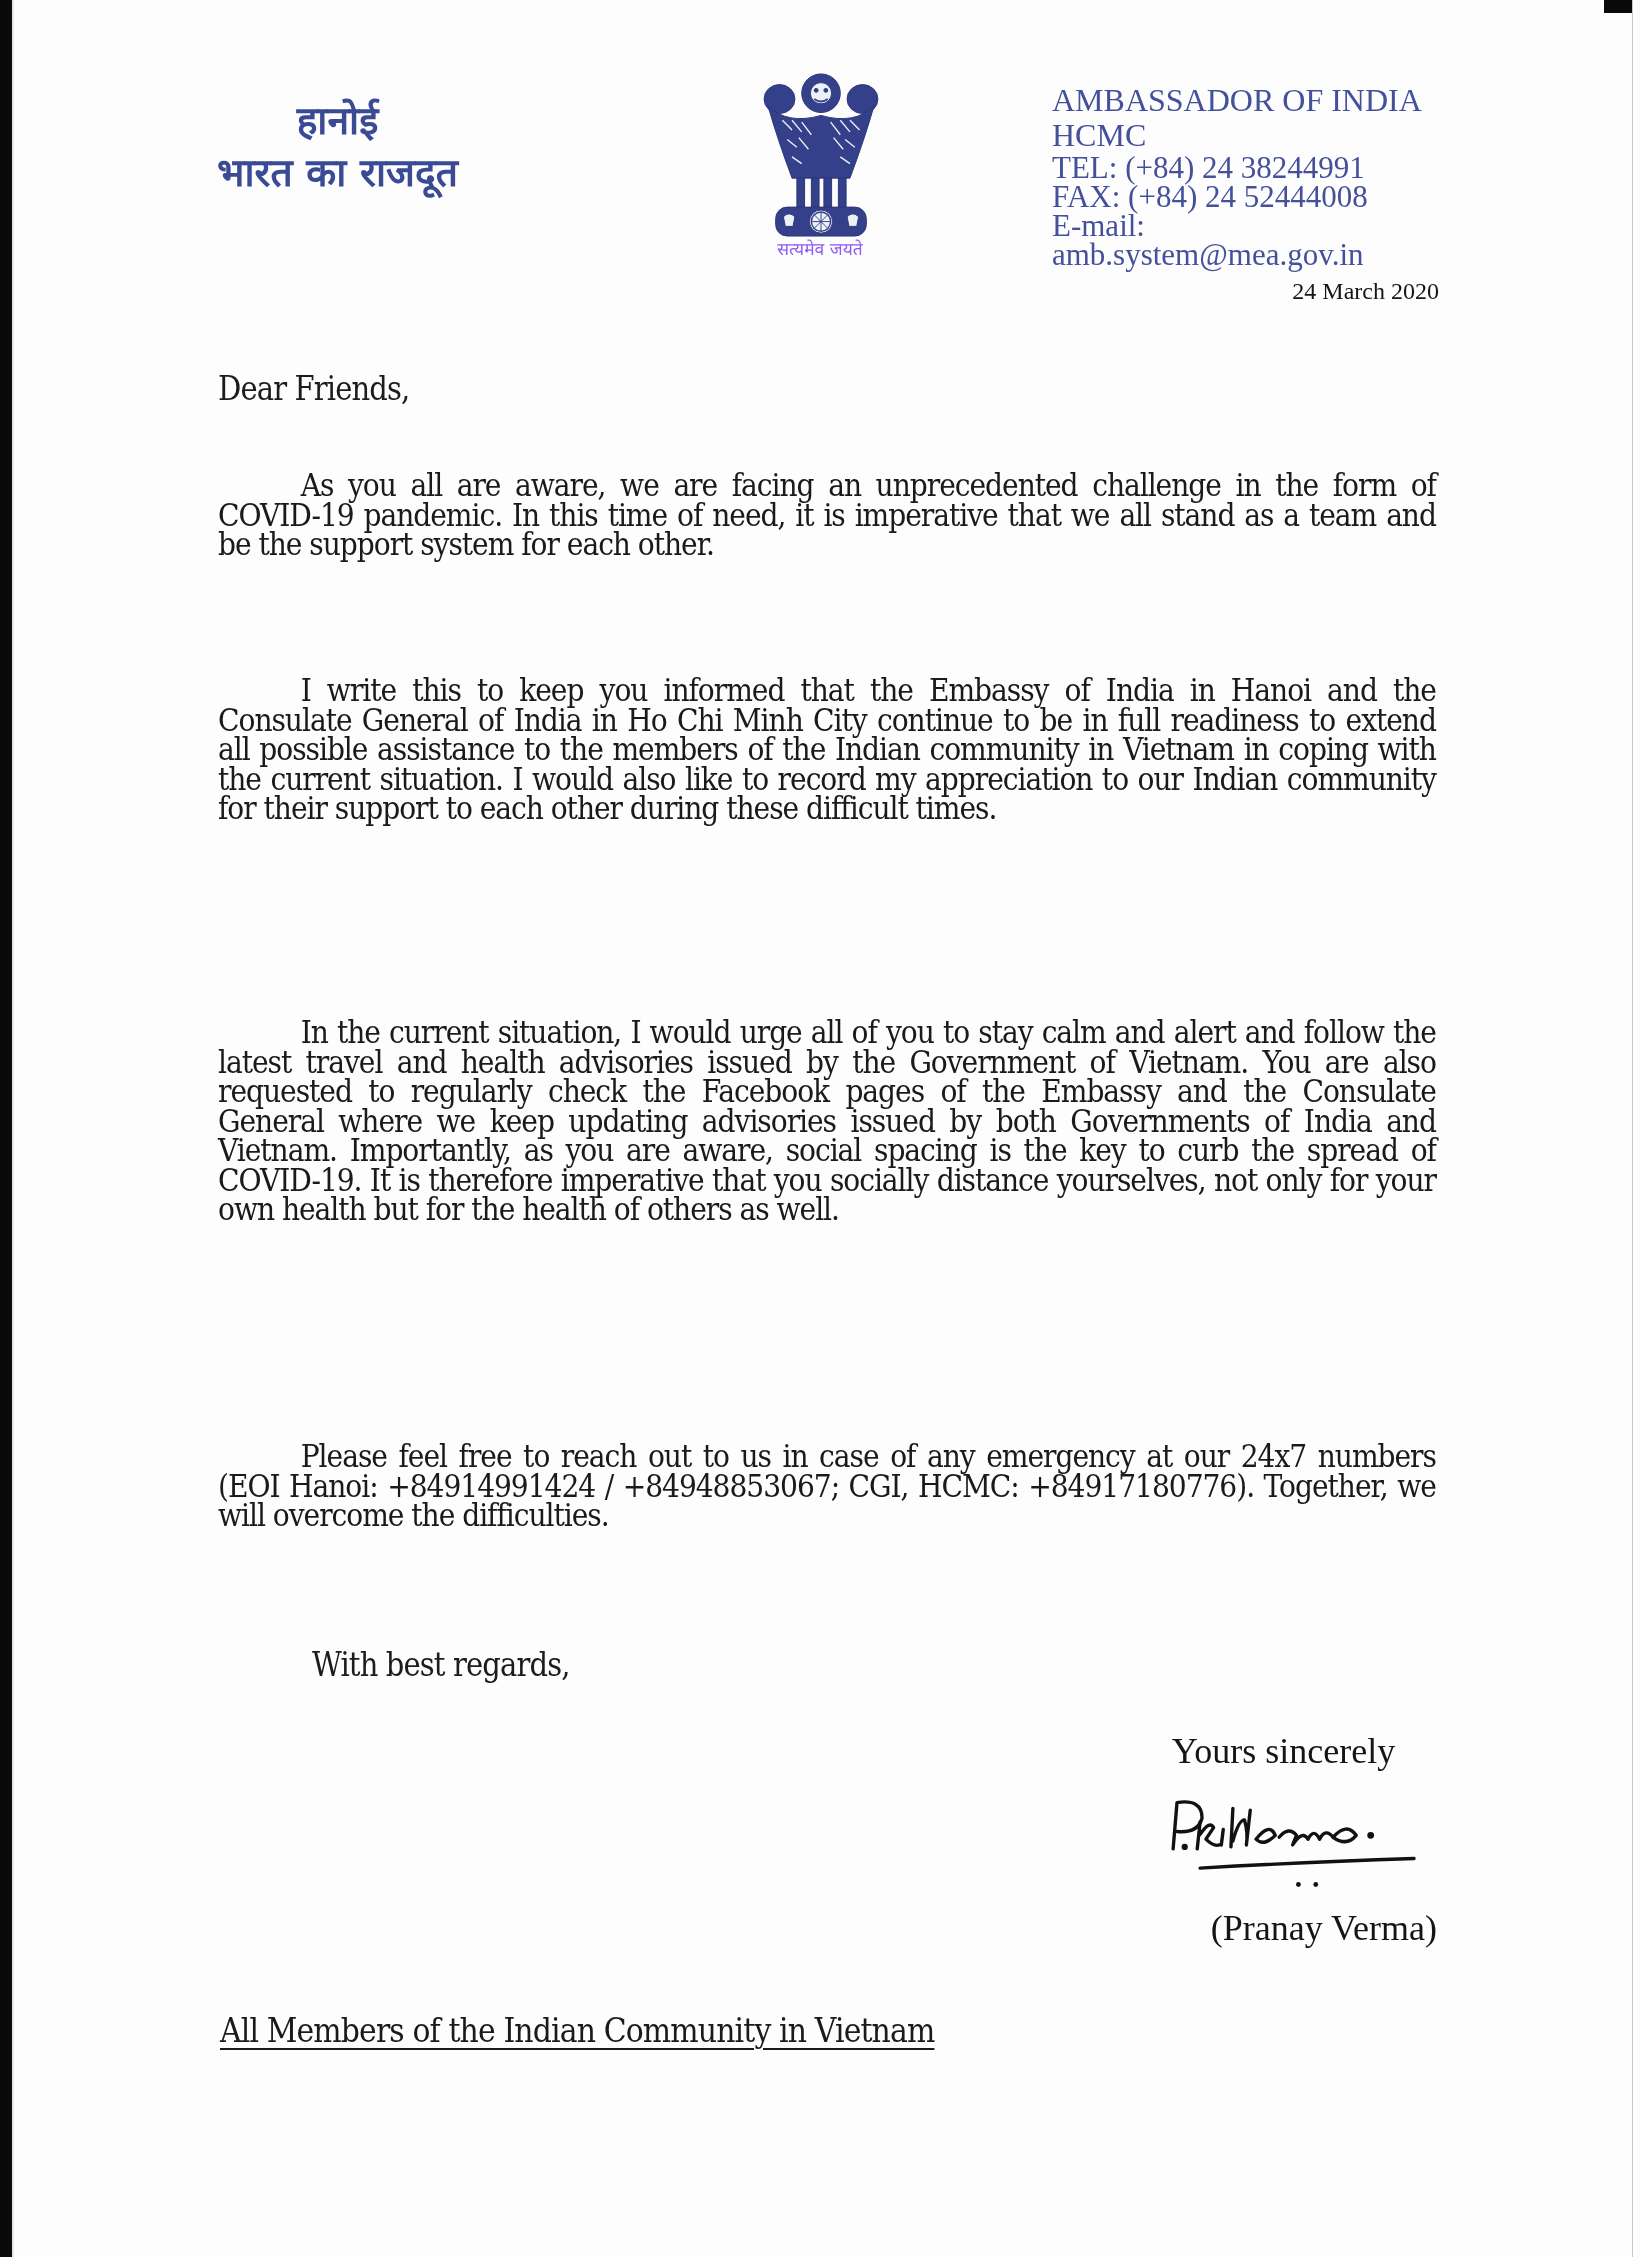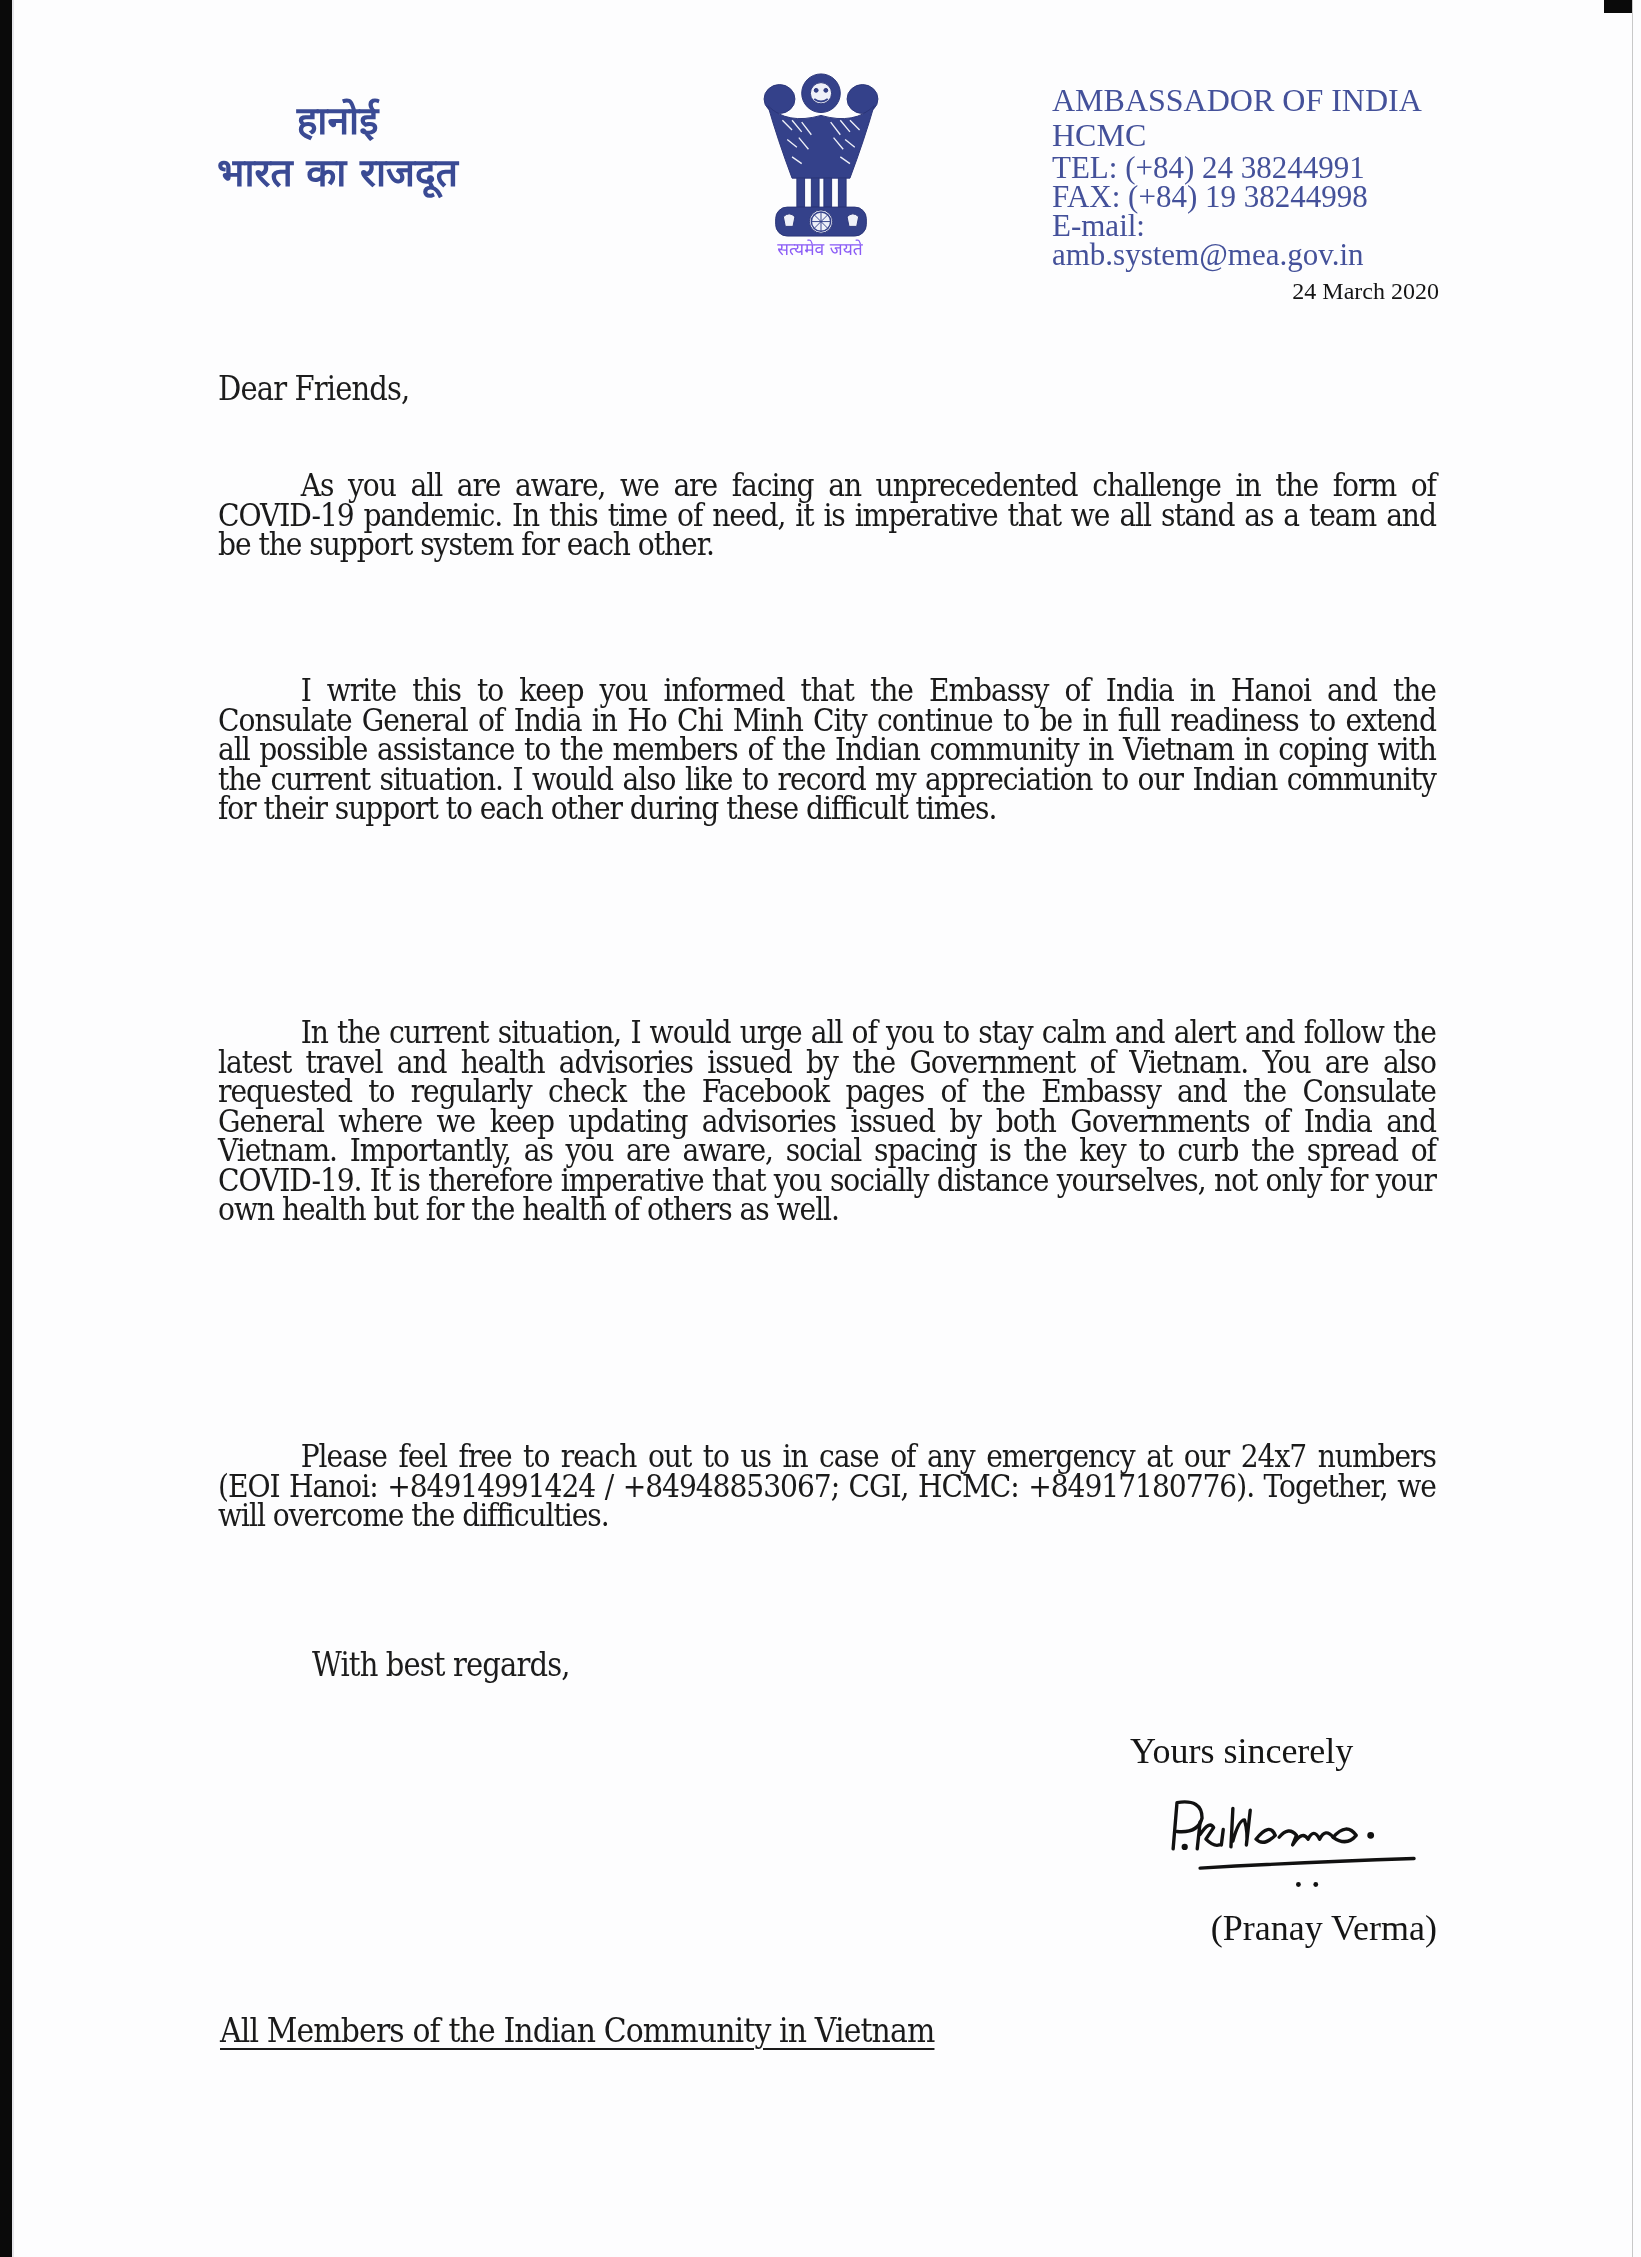--- a/index.html
+++ b/index.html
@@ -46,21 +46,21 @@
   .body-text.wide { width: 1384px; }
   .para { text-indent: 94px; margin: 0; text-align: justify; }
   .salutation { position: absolute; left: 218px; top: 369px; font-size: 33px; transform: scaleX(0.88); transform-origin: left top; letter-spacing: -1px; }
   .p1 { top: 471px; }
   .p2 { top: 676px; }
   .p3 { top: 1018px; }
   .p4 { top: 1442px; }
   .regards { position: absolute; left: 312px; top: 1645px; font-size: 33px; transform: scaleX(0.88); transform-origin: left top; letter-spacing: -1px; }
 
   .closing {
-    position: absolute; left: 1130px; top: 1730px; width: 307px; text-align: left;
+    position: absolute; left: 1130px; top: 1730px; width: 307px; text-align: center;
     font-family: "Liberation Serif", serif; font-size: 36px; color: #151515;
   }
   .signature { position: absolute; left: 1163px; top: 1791px; width: 266px; height: 106px; }
   .signatory {
     position: absolute; left: 1130px; top: 1907px; width: 307px; text-align: right;
     font-family: "Liberation Serif", serif; font-size: 36px; color: #151515;
   }
   .addressee {
     position: absolute; left: 220px; top: 2010px;
     font-family: "DejaVu Serif", serif; font-size: 34px; color: #1a1a1a;
@@ -117,21 +117,21 @@
     <path d="M26 150 q6 -6 12 0 l-2 10 l-8 0 z" fill="#eef0f8"></path>
     <path d="M92 150 q6 -6 12 0 l-2 10 l-8 0 z" fill="#eef0f8"></path>
   </g>
 </svg>
 <div class="emblem-motto">सत्यमेव जयते</div>
 
 <div class="office-block">
   <div class="office-title">AMBASSADOR OF INDIA</div>
   <div class="office-title">HCMC</div>
   <div class="contact">TEL: (+84) 24 38244991</div>
-  <div class="contact">FAX: (+84) 19 38244998</div>
+  <div class="contact">FAX: (+84) 24 52444008</div>
   <div class="contact">E-mail: amb.system@mea.gov.in</div>
 </div>
 
 <div class="date">24 March 2020</div>
 
 <div class="salutation">Dear Friends,</div>
 
 <div class="body-text wide p1">
   <p class="para">As you all are aware, we are facing an unprecedented challenge in the form of COVID-19 pandemic.  In this time of need, it is imperative that we all stand as a team and be the support system for each other.</p>
 </div>

